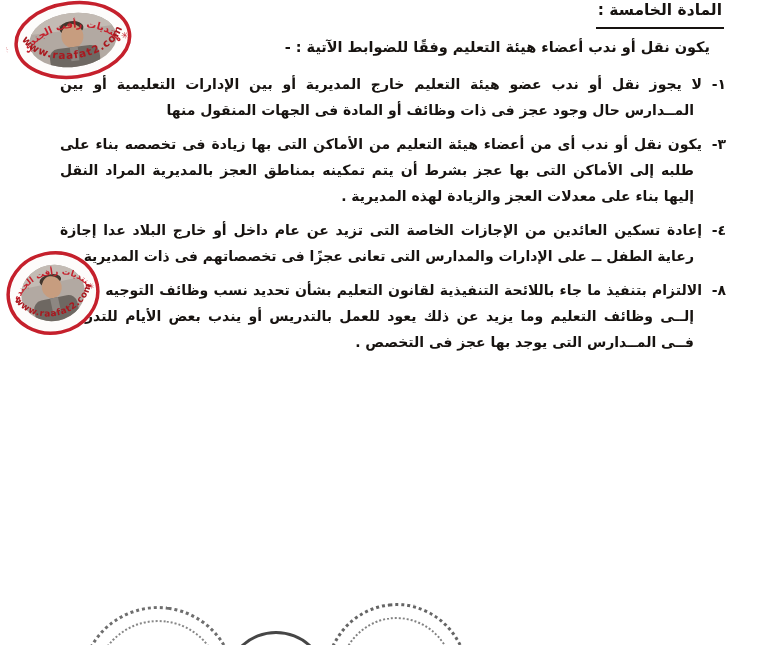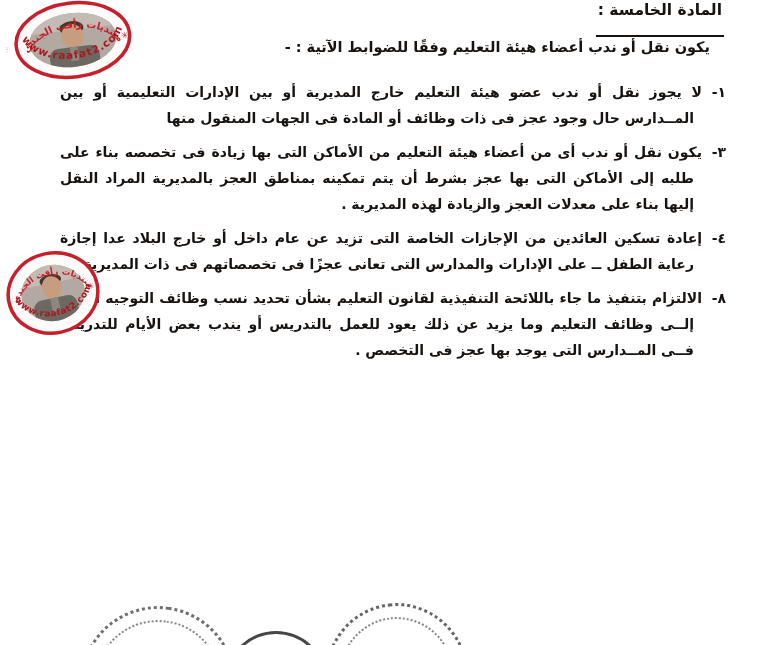--- a/index.html
+++ b/index.html
@@ -10,35 +10,35 @@
     overflow:hidden;
     direction:rtl;
     font-family:"DejaVu Sans",sans-serif;
     color:#171310;
     font-weight:bold;
   }
   .doc-title{
     position:absolute;
     top:1px;right:58px;
     font-size:15.5px;
-    padding:0 2px 16px 2px;
+    padding:0 2px 8px 2px;
     border-bottom:2px solid #171310;
     z-index:2;
     white-space:nowrap;
   }
   .content{
     position:absolute;
     top:31px;right:56px;left:60px;
     z-index:2;
     font-size:14px;
     line-height:26px;
   }
   .intro{
     text-align:right;
-    margin:3px 16px 19px 0;
+    margin:3px 16px 11px 0;
     font-size:14.5px;
   }
   .clause{
     margin-bottom:8px;
     padding-right:32px;
     text-indent:-32px;
     text-align:justify;
   }
   .clause .marker{display:inline-block;min-width:24px;text-indent:0;}
   

